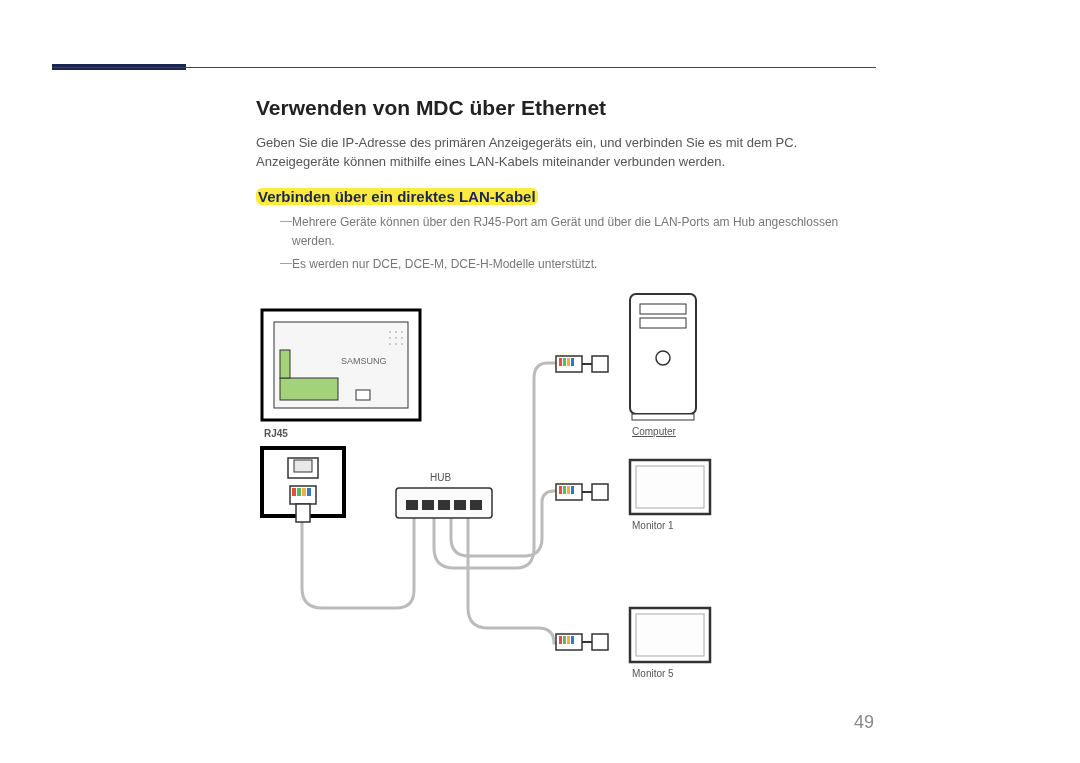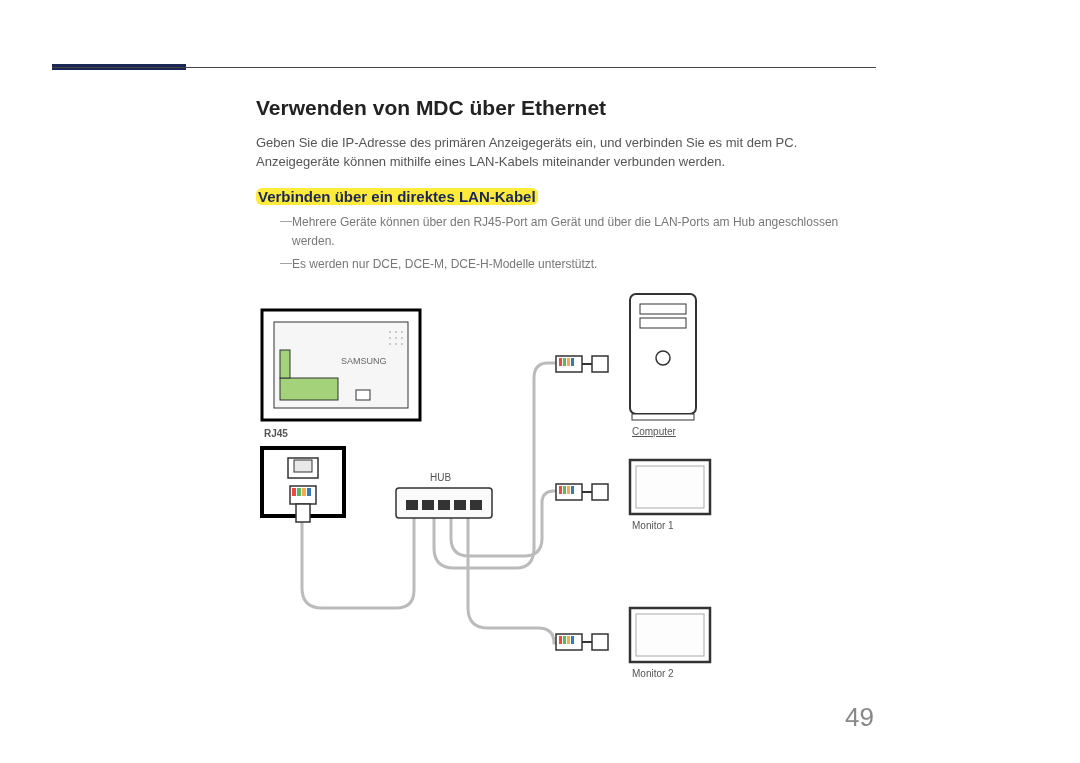--- a/index.html
+++ b/index.html
@@ -89,21 +89,21 @@
   }
   .lbl {
     position: absolute;
     font-size: 10px;
     color: #555;
   }
   .page-num {
     position: absolute;
     right: 54px;
     bottom: 30px;
-    font-size: 26px;
+    font-size: 18px;
     color: #888;
     font-weight: 300;
   }
 </style>
 </head>
 <body>
 
 <div class="page">
   <div class="top-accent"></div>
   <div class="top-rule"></div>
@@ -222,18 +222,18 @@
           <rect x="315" y="348" width="3" height="8" fill="#337ab7"></rect>
           <rect x="336" y="346" width="16" height="16" fill="#fff" stroke="#333" stroke-width="1.5"></rect>
           <line x1="326" y1="354" x2="336" y2="354" stroke="#333" stroke-width="2"></line>
         </g>
       </svg>
 
       <div class="lbl" style="left:8px; top:140px;font-weight:bold;">RJ45</div>
       <div class="lbl" style="left:174px; top:184px;">HUB</div>
       <div class="lbl" style="left:376px; top:138px;text-decoration:underline;">Computer</div>
       <div class="lbl" style="left:376px; top:232px;">Monitor 1</div>
-      <div class="lbl" style="left:376px; top:380px;">Monitor 2</div>
+      <div class="lbl" style="left:376px; top:380px;">Monitor 5</div>
     </div>
   </div>
 
   <div class="page-num">49</div>
 </div>
 
 </body></html>

